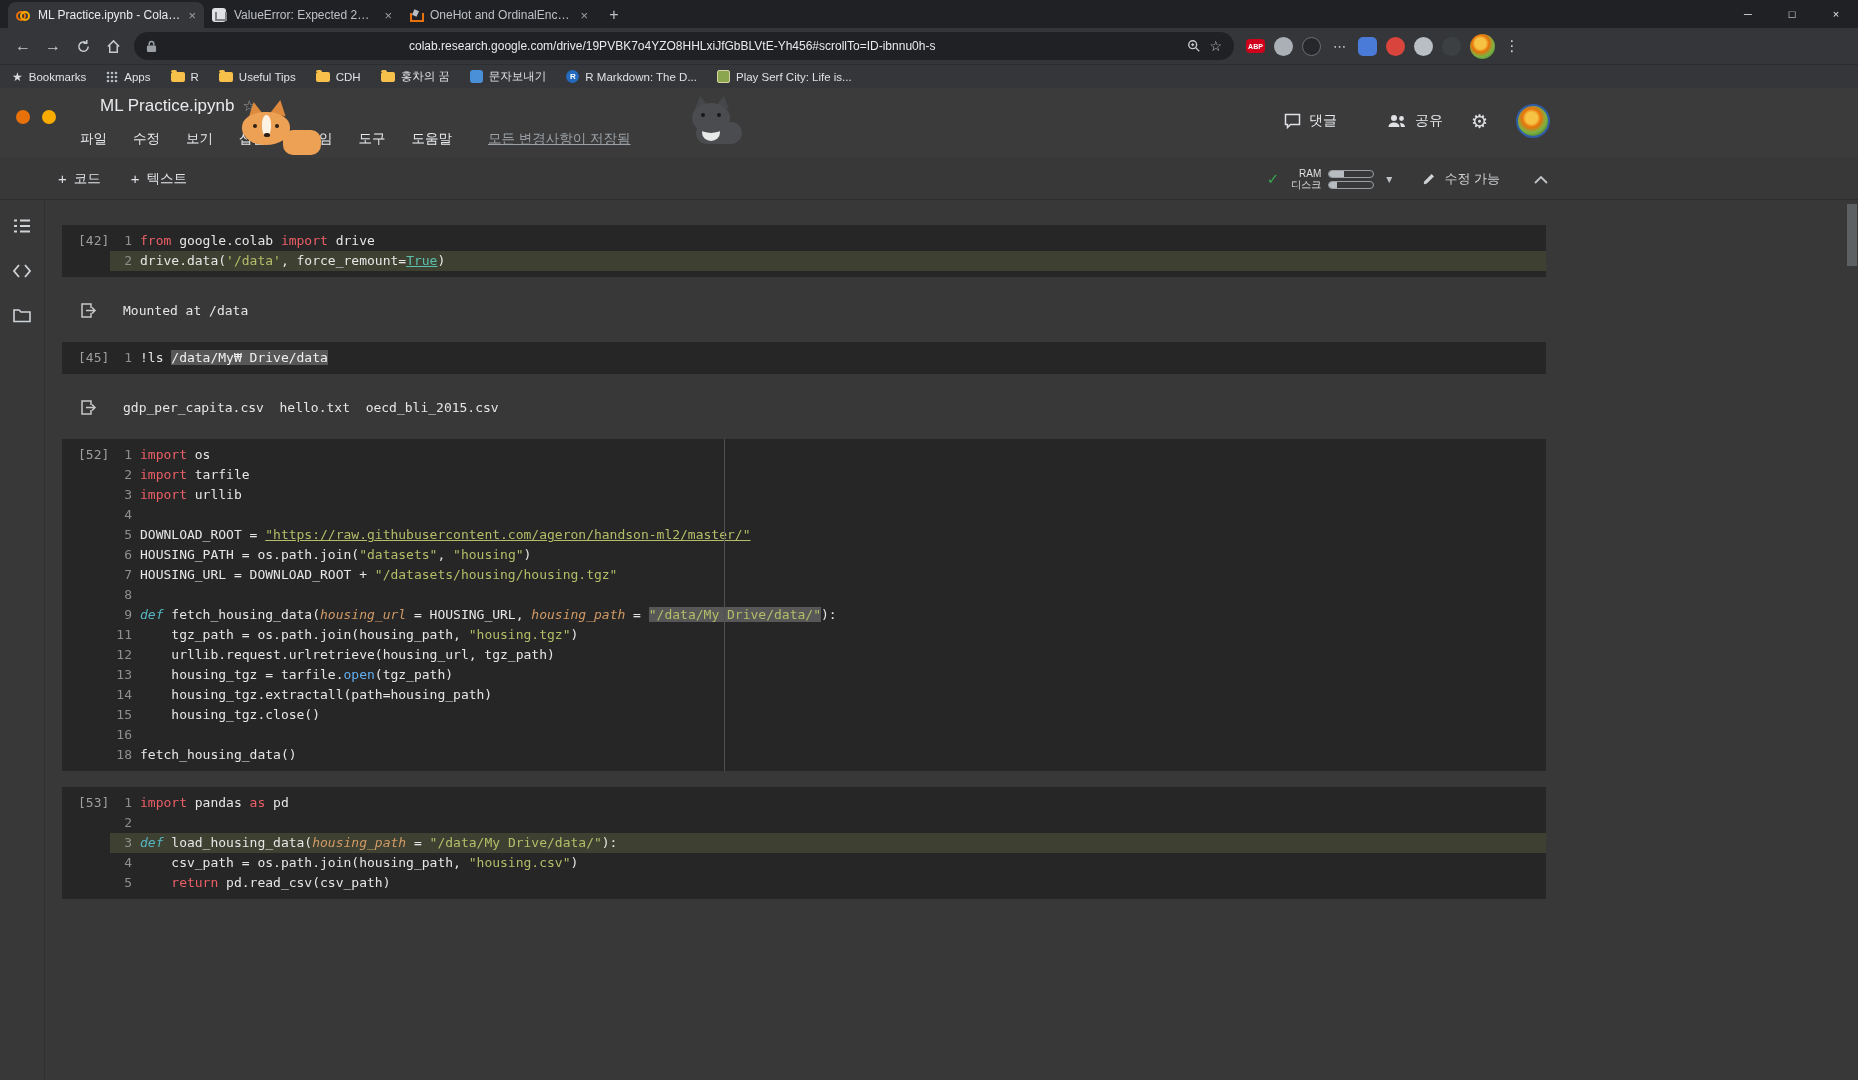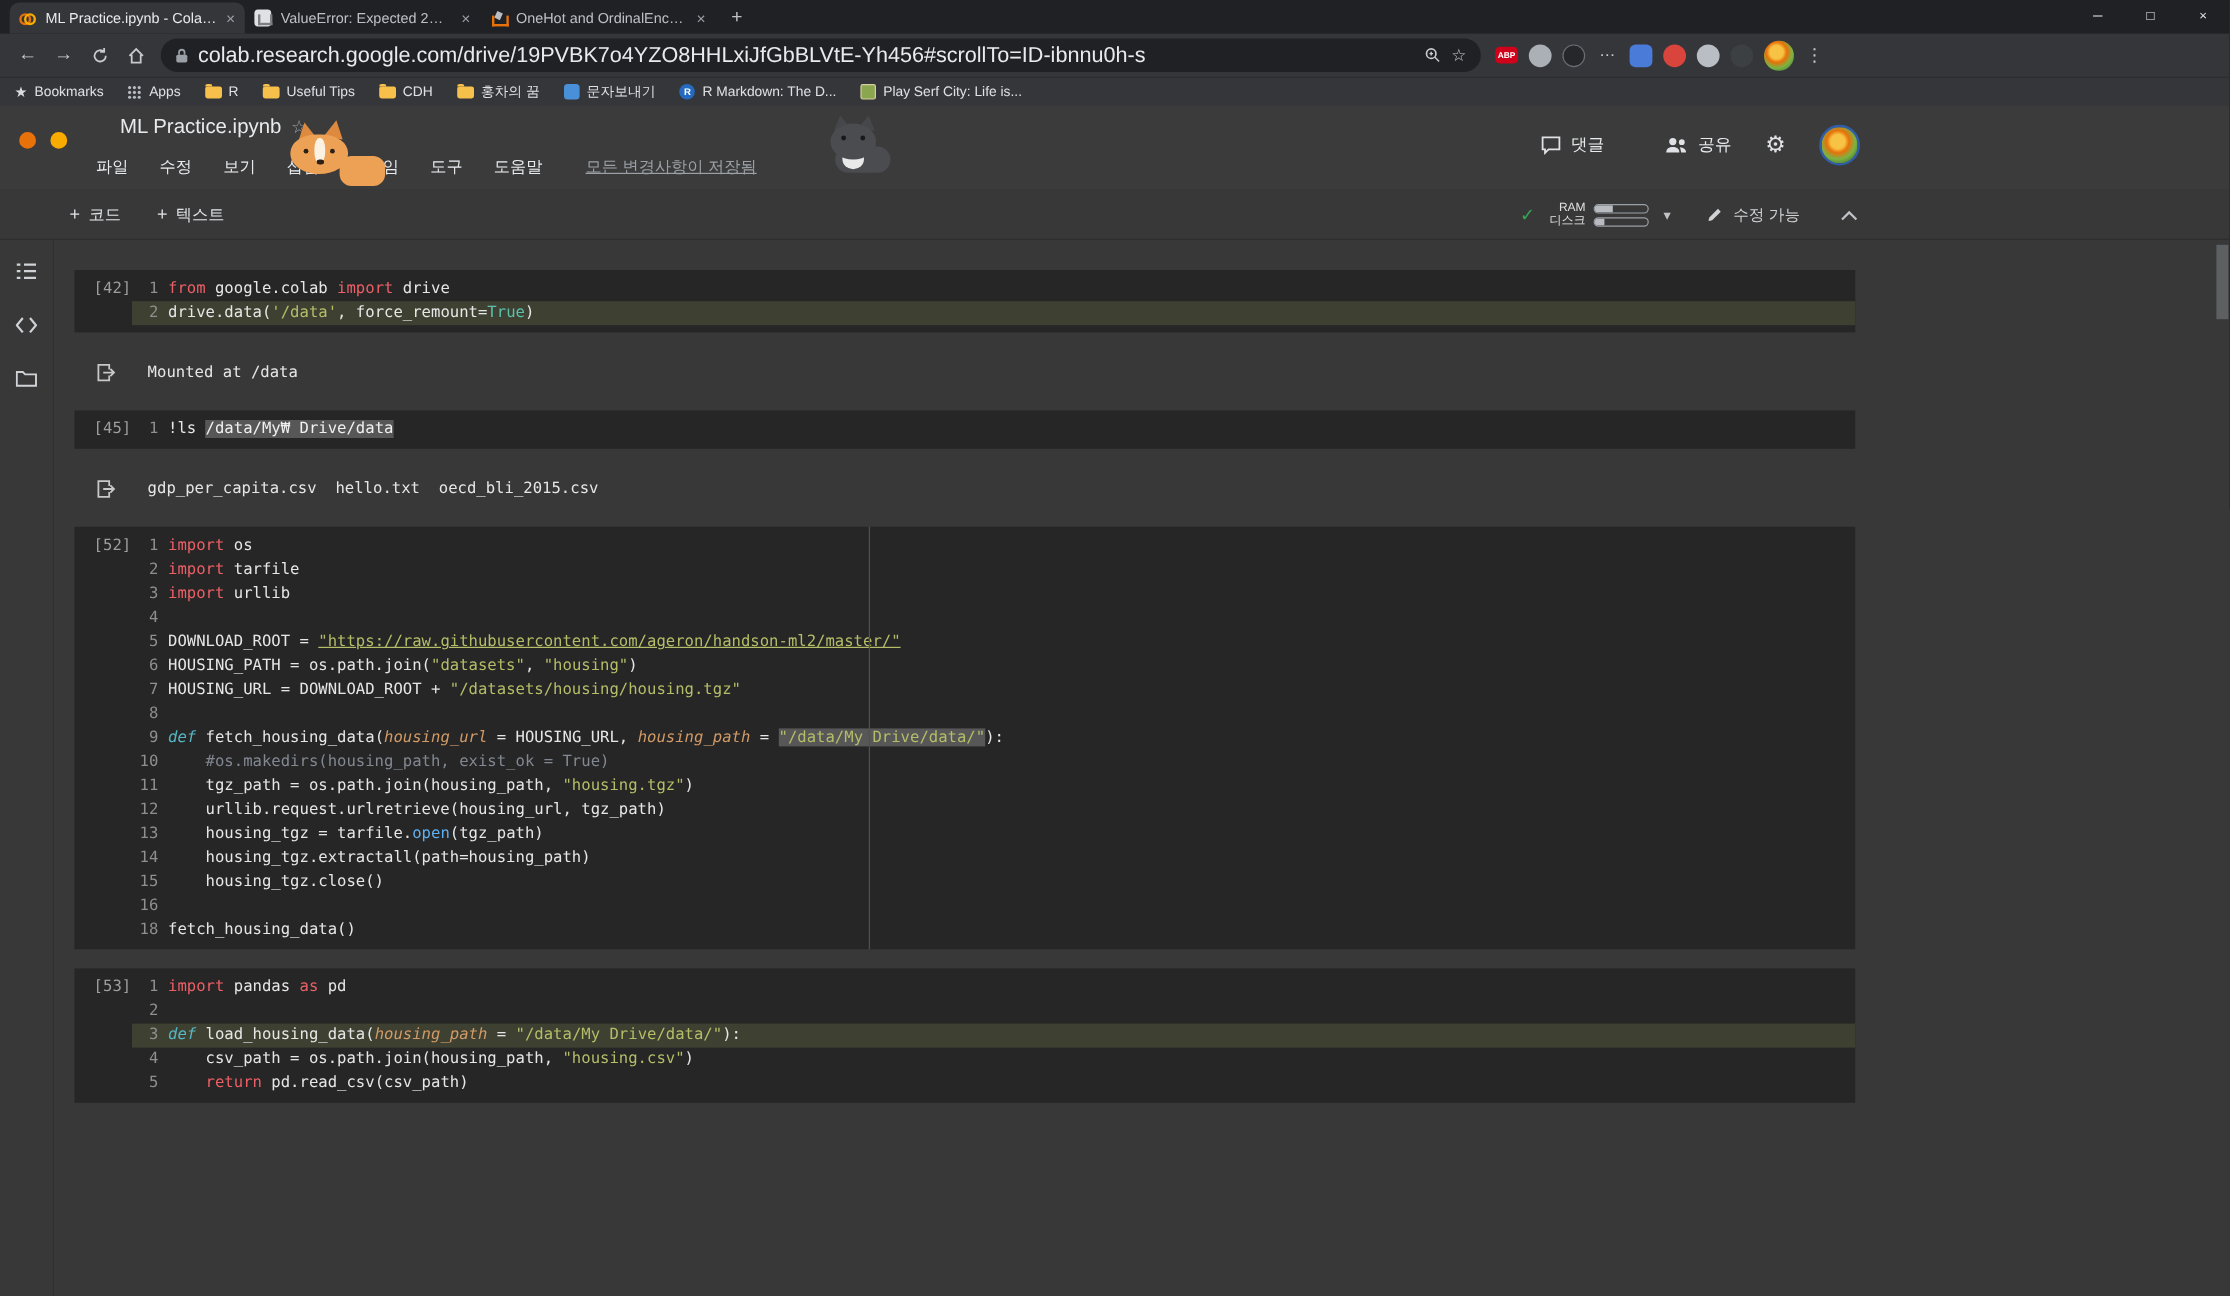--- a/index.html
+++ b/index.html
@@ -27,21 +27,21 @@
     color:#bdc1c6;font-size:16px;border-radius:50%;}
   .winctl{position:absolute;right:0;top:0;height:28px;display:flex;}
   .winctl span{width:44px;height:28px;display:flex;align-items:center;justify-content:center;color:#e8eaed;font-size:11px;}
 
   
   .navbar{height:36px;background:#35363a;display:flex;align-items:center;padding:0 8px;}
   .navbtn{width:30px;height:30px;display:flex;align-items:center;justify-content:center;
     color:#c6cacd;font-size:16px;border-radius:50%;flex:none;}
   .urlpill{width:1100px;height:28px;margin-left:6px;background:#202124;border-radius:14px;
     display:flex;align-items:center;padding:0 12px;gap:8px;flex:none;}
-  .url{flex:1;color:#e8eaed;font-size:18px;white-space:nowrap;overflow:hidden;text-overflow:ellipsis;}
+  .url{flex:1;color:#e8eaed;font-size:12px;white-space:nowrap;overflow:hidden;text-overflow:ellipsis;text-align:center;}
   .lock{color:#9aa0a6;display:flex;}
   .pill-ico{color:#c6cacd;display:flex;font-size:14px;}
   .extrow{display:flex;align-items:center;margin-left:12px;gap:9px;}
   .ext{width:19px;height:19px;display:inline-flex;align-items:center;justify-content:center;flex:none;}
   .abp{background:var(--abp_red,#d0021b);border-radius:4px;color:#fff;font-size:7px;font-weight:bold;height:14px;}
   .e2{background:#aab0b6;border-radius:50%;}
   .e3{background:#26272b;border:1.5px solid #6a6e73;border-radius:50%;}
   .e4{color:#c6cacd;font-size:13px;}
   .e5{background:var(--google_blue,#4a7bd8);border-radius:5px;}
   .e6{background:#d9443c;border-radius:50%;}
@@ -134,21 +134,21 @@
   .line.hl{background:var(--hl_line,#3e4132);}
   .ln{width:22px;flex:none;text-align:right;margin-right:8px;color:#8f8f8f;}
   .src{white-space:pre;}
   .ruler{position:absolute;left:614px;top:-6px;bottom:-6px;width:1px;background:#505050;}
   .tok-pl{color:#e6e6e6;}
   .tok-kw{color:var(--kw,#ec5f67);}
   .tok-str{color:var(--str,#b5bd68);}
   .tok-link{color:var(--str,#b5bd68);text-decoration:underline;}
   .tok-def{color:var(--def,#56b6c2);font-style:italic;}
   .tok-param{color:var(--param,#d19a66);font-style:italic;}
-  .tok-const{color:var(--const,#5bc0ae);}
+  .tok-const{color:var(--const,#5bc0ae);text-decoration:underline;}
   .tok-com{color:var(--com,#828892);}
   .tok-fn{color:var(--fn,#61afef);}
   .tok-find{background:var(--find_bg,#575757);color:#f0f0f0;text-align:center;}
   .tok-strfind{background:var(--find_bg,#575757);color:var(--str,#b5bd68);}
   .output{display:flex;align-items:center;gap:14px;margin:14px 0 10px 17px;padding-left:18px;}
   .oicon{color:#c8c8c8;display:flex;flex:none;}
   .otext{margin:12px;font-family:"DejaVu Sans Mono",monospace;font-size:13px;color:#e6e6e6;white-space:pre;}
   .cell + .cell{margin-top:16px;}
   .output + .cell{margin-top:12px;}
   svg{display:block;}
@@ -473,24 +473,20 @@
             </div>
             <div class="line">
               <span class="ln">8</span>
               <span class="src"></span>
             </div>
             <div class="line">
               <span class="ln">9</span>
               <span class="src"><span class="tok-def">def</span><span class="tok-pl"> fetch_housing_data(</span><span class="tok-param">housing_url</span><span class="tok-pl"> = HOUSING_URL, </span><span class="tok-param">housing_path</span><span class="tok-pl"> = </span><span class="tok-strfind">"/data/My Drive/data/"</span><span class="tok-pl">):</span></span>
             </div>
             <div class="line">
-              <span class="ln">10</span>
-              <span class="src"><span class="tok-com">    #os.makedirs(housing_path, exist_ok = True)</span></span>
-            </div>
-            <div class="line">
               <span class="ln">11</span>
               <span class="src"><span class="tok-pl">    tgz_path = os.path.join(housing_path, </span><span class="tok-str">"housing.tgz"</span><span class="tok-pl">)</span></span>
             </div>
             <div class="line">
               <span class="ln">12</span>
               <span class="src"><span class="tok-pl">    urllib.request.urlretrieve(housing_url, tgz_path)</span></span>
             </div>
             <div class="line">
               <span class="ln">13</span>
               <span class="src"><span class="tok-pl">    housing_tgz = tarfile.</span><span class="tok-fn">open</span><span class="tok-pl">(tgz_path)</span></span>

